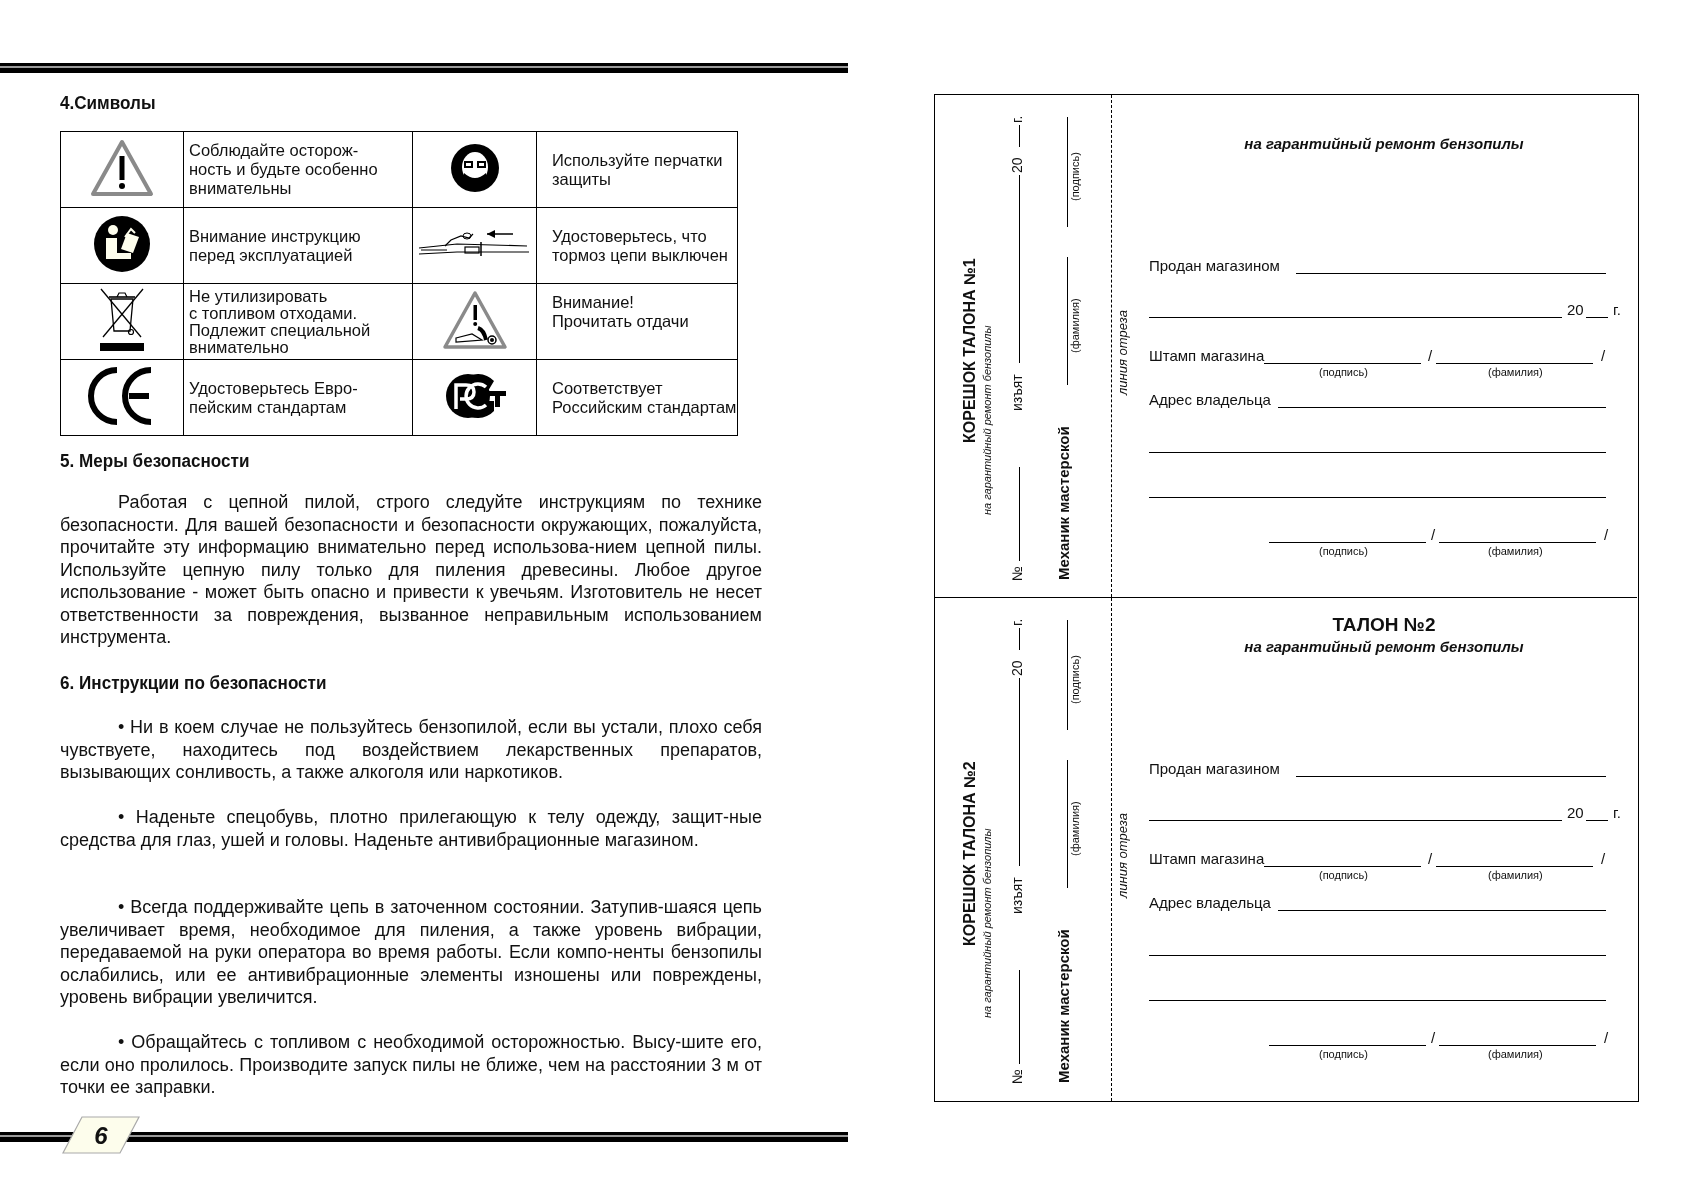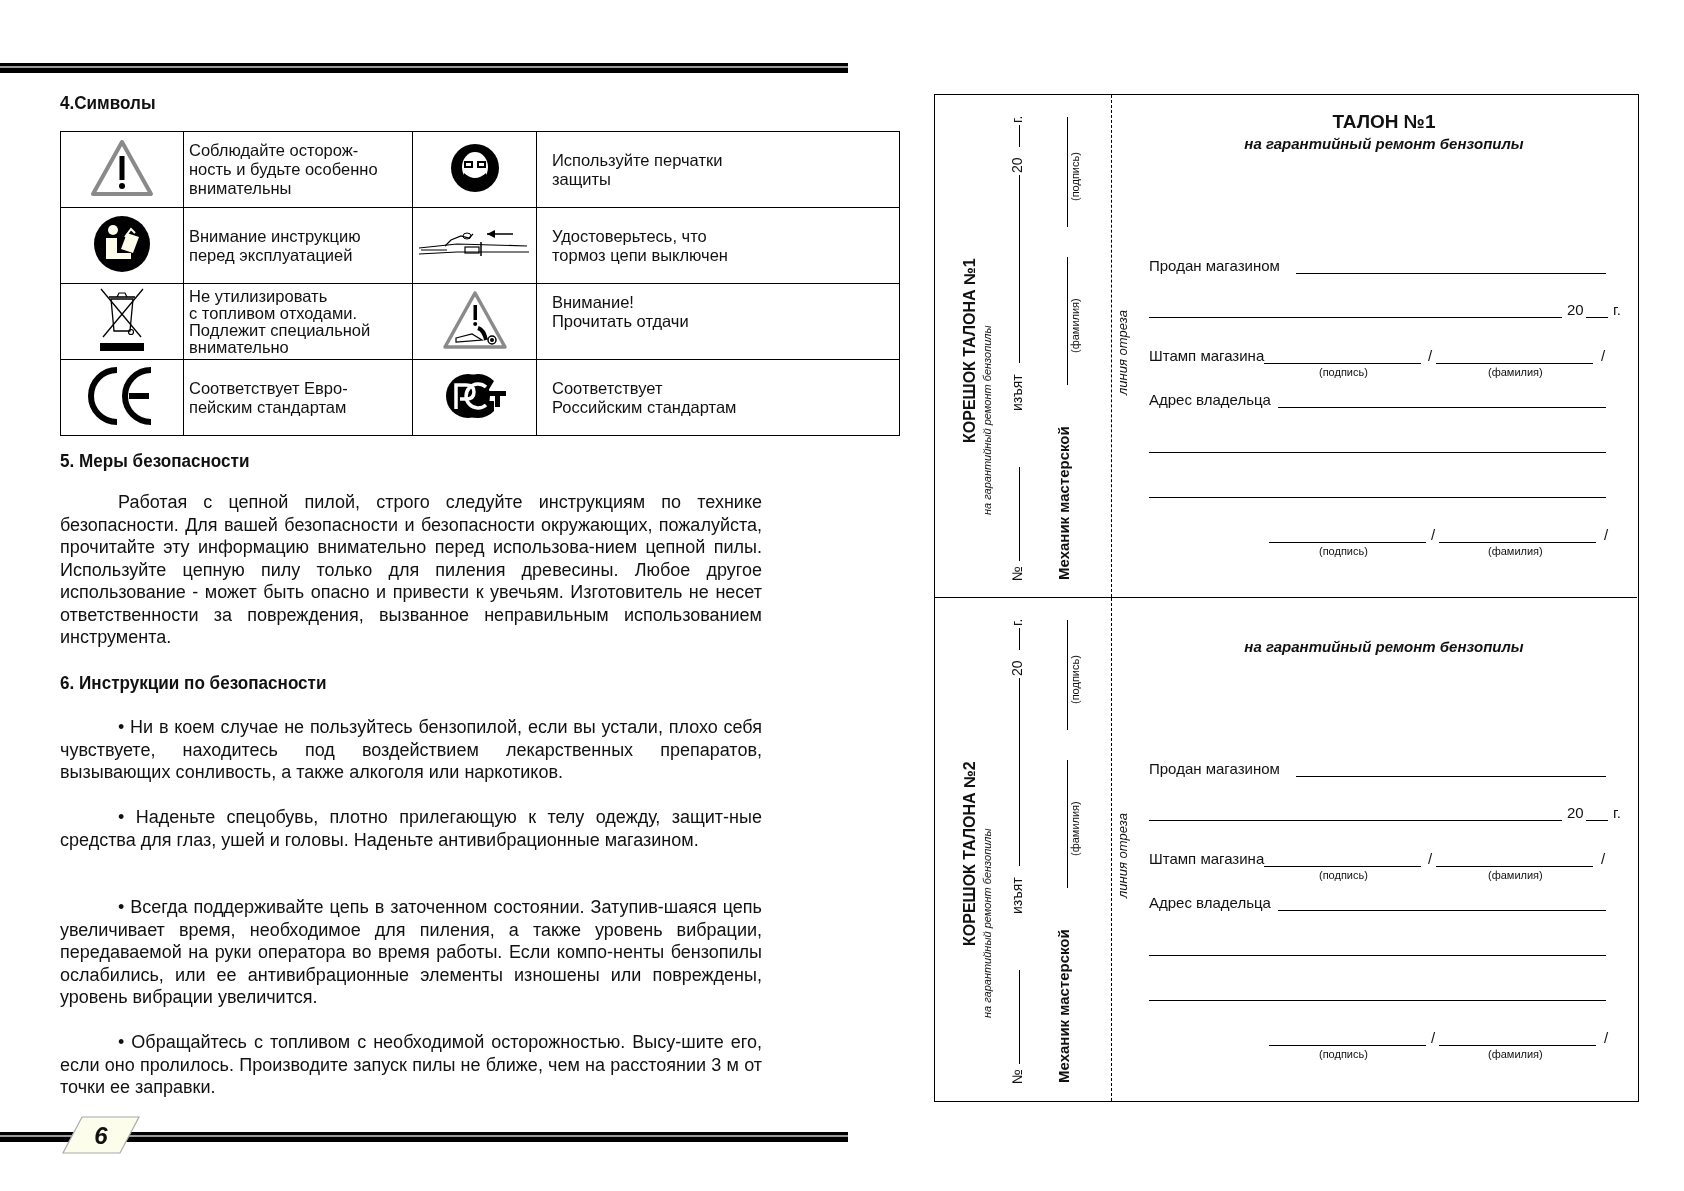--- a/index.html
+++ b/index.html
@@ -11,21 +11,21 @@
   .bar::after { content: ""; position: absolute; left: 0; right: 0; top: 3px; height: 2px; background: #9a9a9a; }
   .bar-top { top: 63px; width: 848px; }
   .bar-bottom { top: 1132px; width: 848px; }
 
   .page-badge { position: absolute; left: 62px; top: 1116px; width: 78px; height: 38px; }
   .page-badge svg { position: absolute; left: 0; top: 0; }
   .page-badge span { position: absolute; left: 0; width: 78px; top: 6px; text-align: center; font-weight: bold; font-style: italic; font-size: 24px; font-family: "Liberation Sans", sans-serif; }
 
   h2.sec { position: absolute; left: 60px; font-size: 18px; font-weight: bold; font-family: "Liberation Sans", sans-serif; transform: scaleX(0.95); transform-origin: left; }
 
-  table.symbols { position: absolute; left: 60px; top: 131px; width: 840px; border-collapse: collapse; }
+  table.symbols { position: absolute; left: 60px; top: 131px; width: 678px; border-collapse: collapse; }
   table.symbols td { border: 1.5px solid #000; height: 76px; vertical-align: middle; font-size: 16.5px; line-height: 19px; }
   table.symbols td.ic { width: 123px; text-align: center; }
   table.symbols td.ic2 { width: 124px; text-align: center; }
   table.symbols td.tx { width: 229px; padding-left: 5px; }
   table.symbols td.tx2 { padding-left: 15px; }
 
   .para { position: absolute; left: 60px; width: 702px; font-size: 18px; line-height: 22.5px; text-align: justify; text-align-last: left; }
   .para .indent { display: inline-block; width: 58px; }
 
   
@@ -160,21 +160,21 @@
     </tr>
     <tr>
       <td class="ic">
         <svg width="70" height="60" viewBox="0 0 70 60">
           <path d="M30 4 A26 26 0 0 0 30 56" fill="none" stroke="#000" stroke-width="6"></path>
           <path d="M64 4 A26 26 0 0 0 64 56" fill="none" stroke="#000" stroke-width="6"></path>
           <rect x="42" y="27" width="20" height="6" fill="#000"></rect>
         </svg>
       </td>
       <td class="tx">
-        <div>Соответствует Евро-</div>
+        <div>Удостоверьтесь Евро-</div>
         <div>пейским стандартам</div>
       </td>
       <td class="ic2">
         <svg width="66" height="50" viewBox="0 0 66 50">
           <path d="M52 10 A22 22 0 1 0 52 40 L52 30 L46 30 A13 13 0 1 1 46 20 Z" fill="#000"></path>
           <circle cx="26" cy="25" r="22" fill="#000"></circle>
           <path d="M14 38 L14 14 L24 14 Q32 14 32 21 Q32 28 24 28 L18 28" fill="none" stroke="#fff" stroke-width="3.5"></path>
           <path d="M44 16 A12 12 0 1 0 44 34" fill="none" stroke="#fff" stroke-width="3.5"></path>
           <rect x="46" y="20" width="18" height="5" fill="#000"></rect>
           <rect x="53" y="20" width="5" height="16" fill="#000"></rect>
@@ -222,21 +222,20 @@
       <div class="rot stub-lbl-b" style="left:120px; top:485px;">Механик мастерской</div>
       <div class="vline" style="left:132px; top:162px; height:128px;"></div>
       <div class="rot stub-small" style="left:134px; top:258px;">(фамилия)</div>
       <div class="vline" style="left:132px; top:22px; height:110px;"></div>
       <div class="rot stub-small" style="left:134px; top:106px;">(подпись)</div>
     </div>
     <div class="cutline"></div>
     <div class="rot" style="left:180px; top:300px; font-style:italic; font-size:13px;">линия отреза</div>
 
     <div class="main">
-      <div class="ttl">ТАЛОН №1</div>
       <div class="ttl-sub">на гарантийный ремонт бензопилы</div>
 
       <div class="flabel" style="left:18px; top:162px;">Продан магазином</div>
       <div class="hline" style="left:165px; width:310px; top:178px;"></div>
 
       <div class="hline" style="left:18px; width:413px; top:222px;"></div>
       <div class="flabel" style="left:436px; top:206px;">20</div>
       <div class="hline" style="left:455px; width:22px; top:222px;"></div>
       <div class="flabel" style="left:482px; top:206px;">г.</div>
 
@@ -276,20 +275,21 @@
       <div class="rot stub-lbl-b" style="left:120px; top:485px;">Механик мастерской</div>
       <div class="vline" style="left:132px; top:162px; height:128px;"></div>
       <div class="rot stub-small" style="left:134px; top:258px;">(фамилия)</div>
       <div class="vline" style="left:132px; top:22px; height:110px;"></div>
       <div class="rot stub-small" style="left:134px; top:106px;">(подпись)</div>
     </div>
     <div class="cutline"></div>
     <div class="rot" style="left:180px; top:300px; font-style:italic; font-size:13px;">линия отреза</div>
 
     <div class="main">
+      <div class="ttl">ТАЛОН №2</div>
       <div class="ttl-sub">на гарантийный ремонт бензопилы</div>
 
       <div class="flabel" style="left:18px; top:162px;">Продан магазином</div>
       <div class="hline" style="left:165px; width:310px; top:178px;"></div>
 
       <div class="hline" style="left:18px; width:413px; top:222px;"></div>
       <div class="flabel" style="left:436px; top:206px;">20</div>
       <div class="hline" style="left:455px; width:22px; top:222px;"></div>
       <div class="flabel" style="left:482px; top:206px;">г.</div>
 

